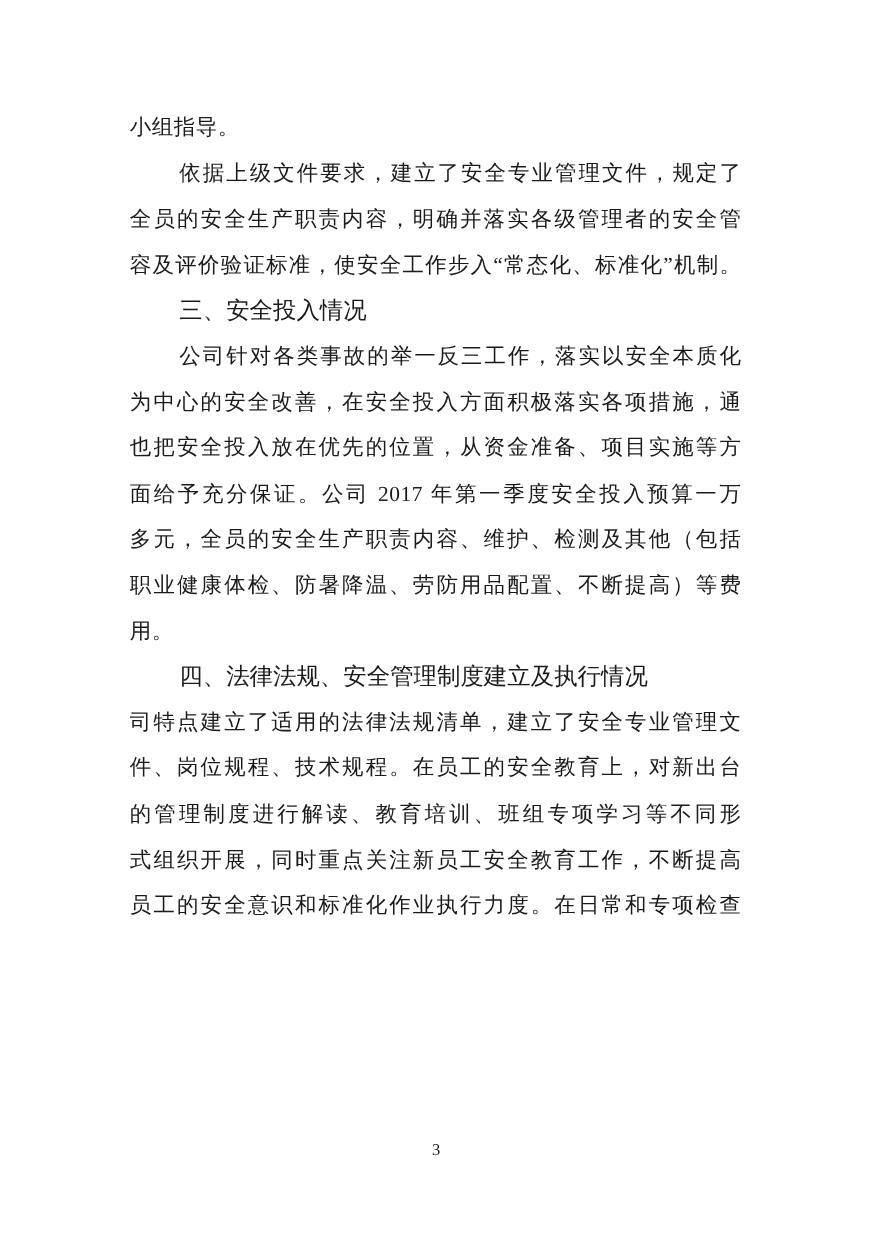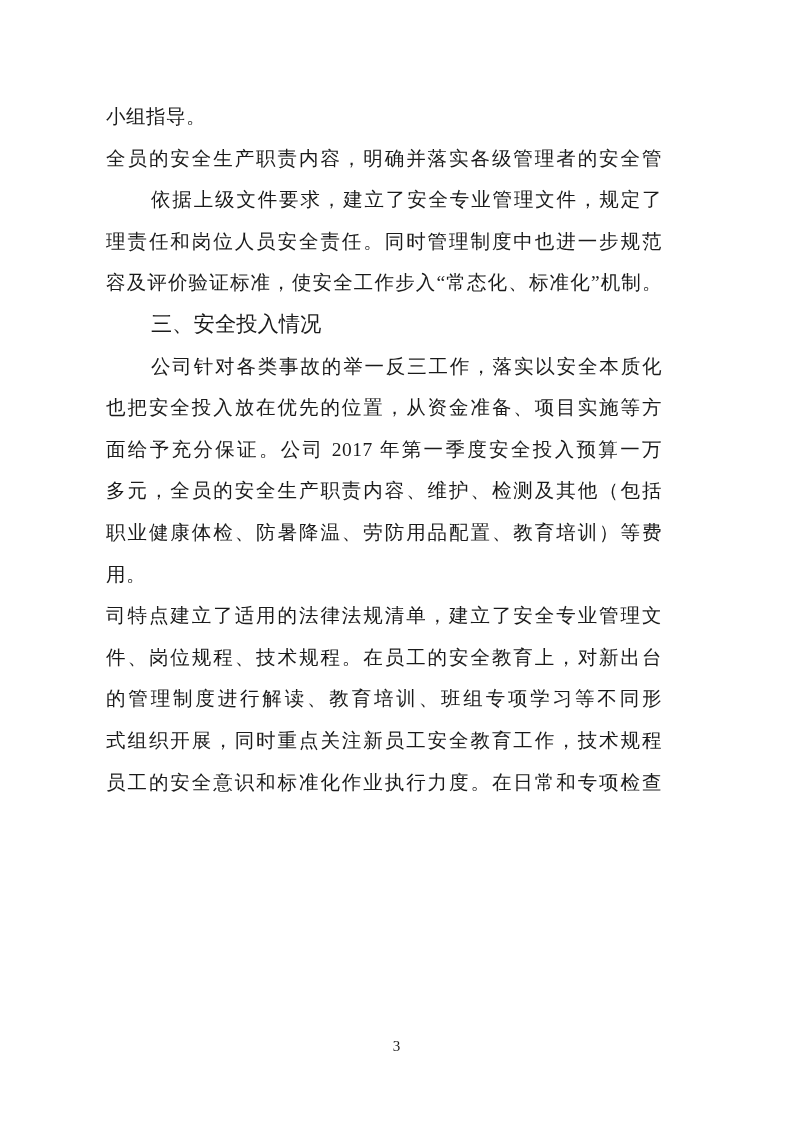--- a/index.html
+++ b/index.html
@@ -11,21 +11,21 @@
     position: relative;
     width: 793px;
     height: 1122px;
     background: #ffffff;
     overflow: hidden;
     font-family: "Liberation Serif", "DejaVu Serif", serif;
     color: #1a1a1a;
   }
   .doc {
     position: absolute;
-    left: 106px;
+    left: 118px;
     top: 96px;
     width: 556px;
   }
   .line {
     height: 41.6px;
     line-height: 41.6px;
     font-size: 19.5px;
     text-align: left;
     letter-spacing: 0.5px;
   }
@@ -52,31 +52,32 @@
     font-size: 15px;
     color: #1a1a1a;
   }
 </style>
 </head>
 <body>
 
 <div class="page">
   <div class="doc" id="doc-body">
       <div class="line">小组指导。</div>
+      <div class="line justify indent">依据上级文件要求，建立了安全专业管理文件，规定了</div>
       <div class="line justify">全员的安全生产职责内容，明确并落实各级管理者的安全管</div>
-      <div class="line justify indent">依据上级文件要求，建立了安全专业管理文件，规定了</div>
-      <div class="line justify">理责任和岗位人员安全责任。同时管理制度中也进一步规范</div>
       <div class="line justify">容及评价验证标准，使安全工作步入“常态化、标准化”机制。</div>
       <div class="line indent bold">三、安全投入情况</div>
       <div class="line justify indent">公司针对各类事故的举一反三工作，落实以安全本质化</div>
+      <div class="line justify">为中心的安全改善，在安全投入方面积极落实各项措施，通</div>
       <div class="line justify">也把安全投入放在优先的位置，从资金准备、项目实施等方</div>
       <div class="line justify">面给予充分保证。公司 2017 年第一季度安全投入预算一万</div>
       <div class="line justify">多元，全员的安全生产职责内容、维护、检测及其他（包括</div>
-      <div class="line justify">职业健康体检、防暑降温、劳防用品配置、教育培训）等费</div>
+      <div class="line justify">职业健康体检、防暑降温、劳防用品配置、不断提高）等费</div>
       <div class="line">用。</div>
+      <div class="line indent bold">四、法律法规、安全管理制度建立及执行情况</div>
       <div class="line justify">司特点建立了适用的法律法规清单，建立了安全专业管理文</div>
       <div class="line justify">件、岗位规程、技术规程。在员工的安全教育上，对新出台</div>
       <div class="line justify">的管理制度进行解读、教育培训、班组专项学习等不同形</div>
-      <div class="line justify">式组织开展，同时重点关注新员工安全教育工作，技术规程</div>
+      <div class="line justify">式组织开展，同时重点关注新员工安全教育工作，不断提高</div>
       <div class="line justify">员工的安全意识和标准化作业执行力度。在日常和专项检查</div>
     </div>
   <div class="page-num">3</div>
 </div>
 
 </body></html>

